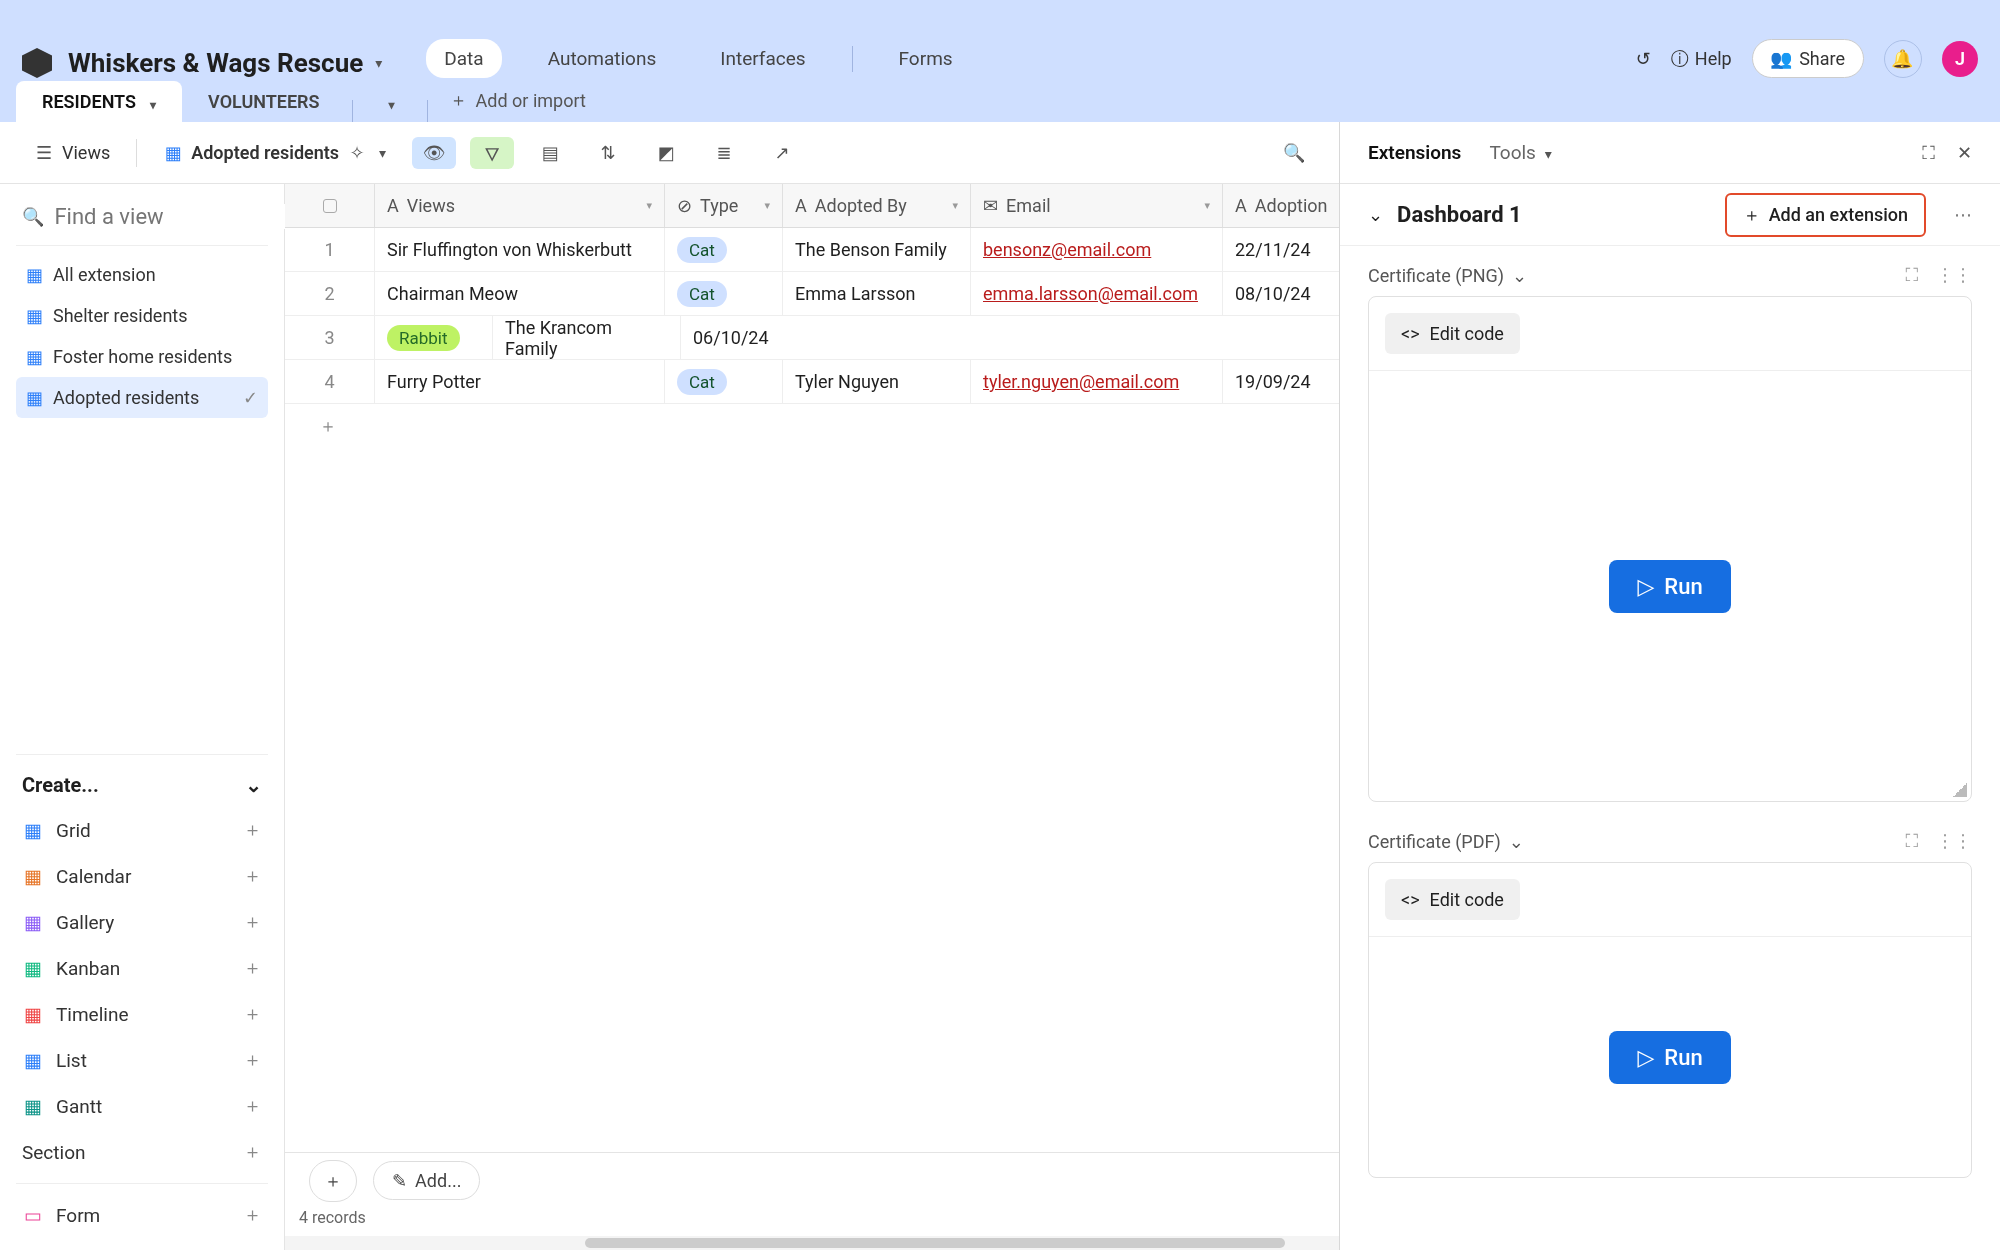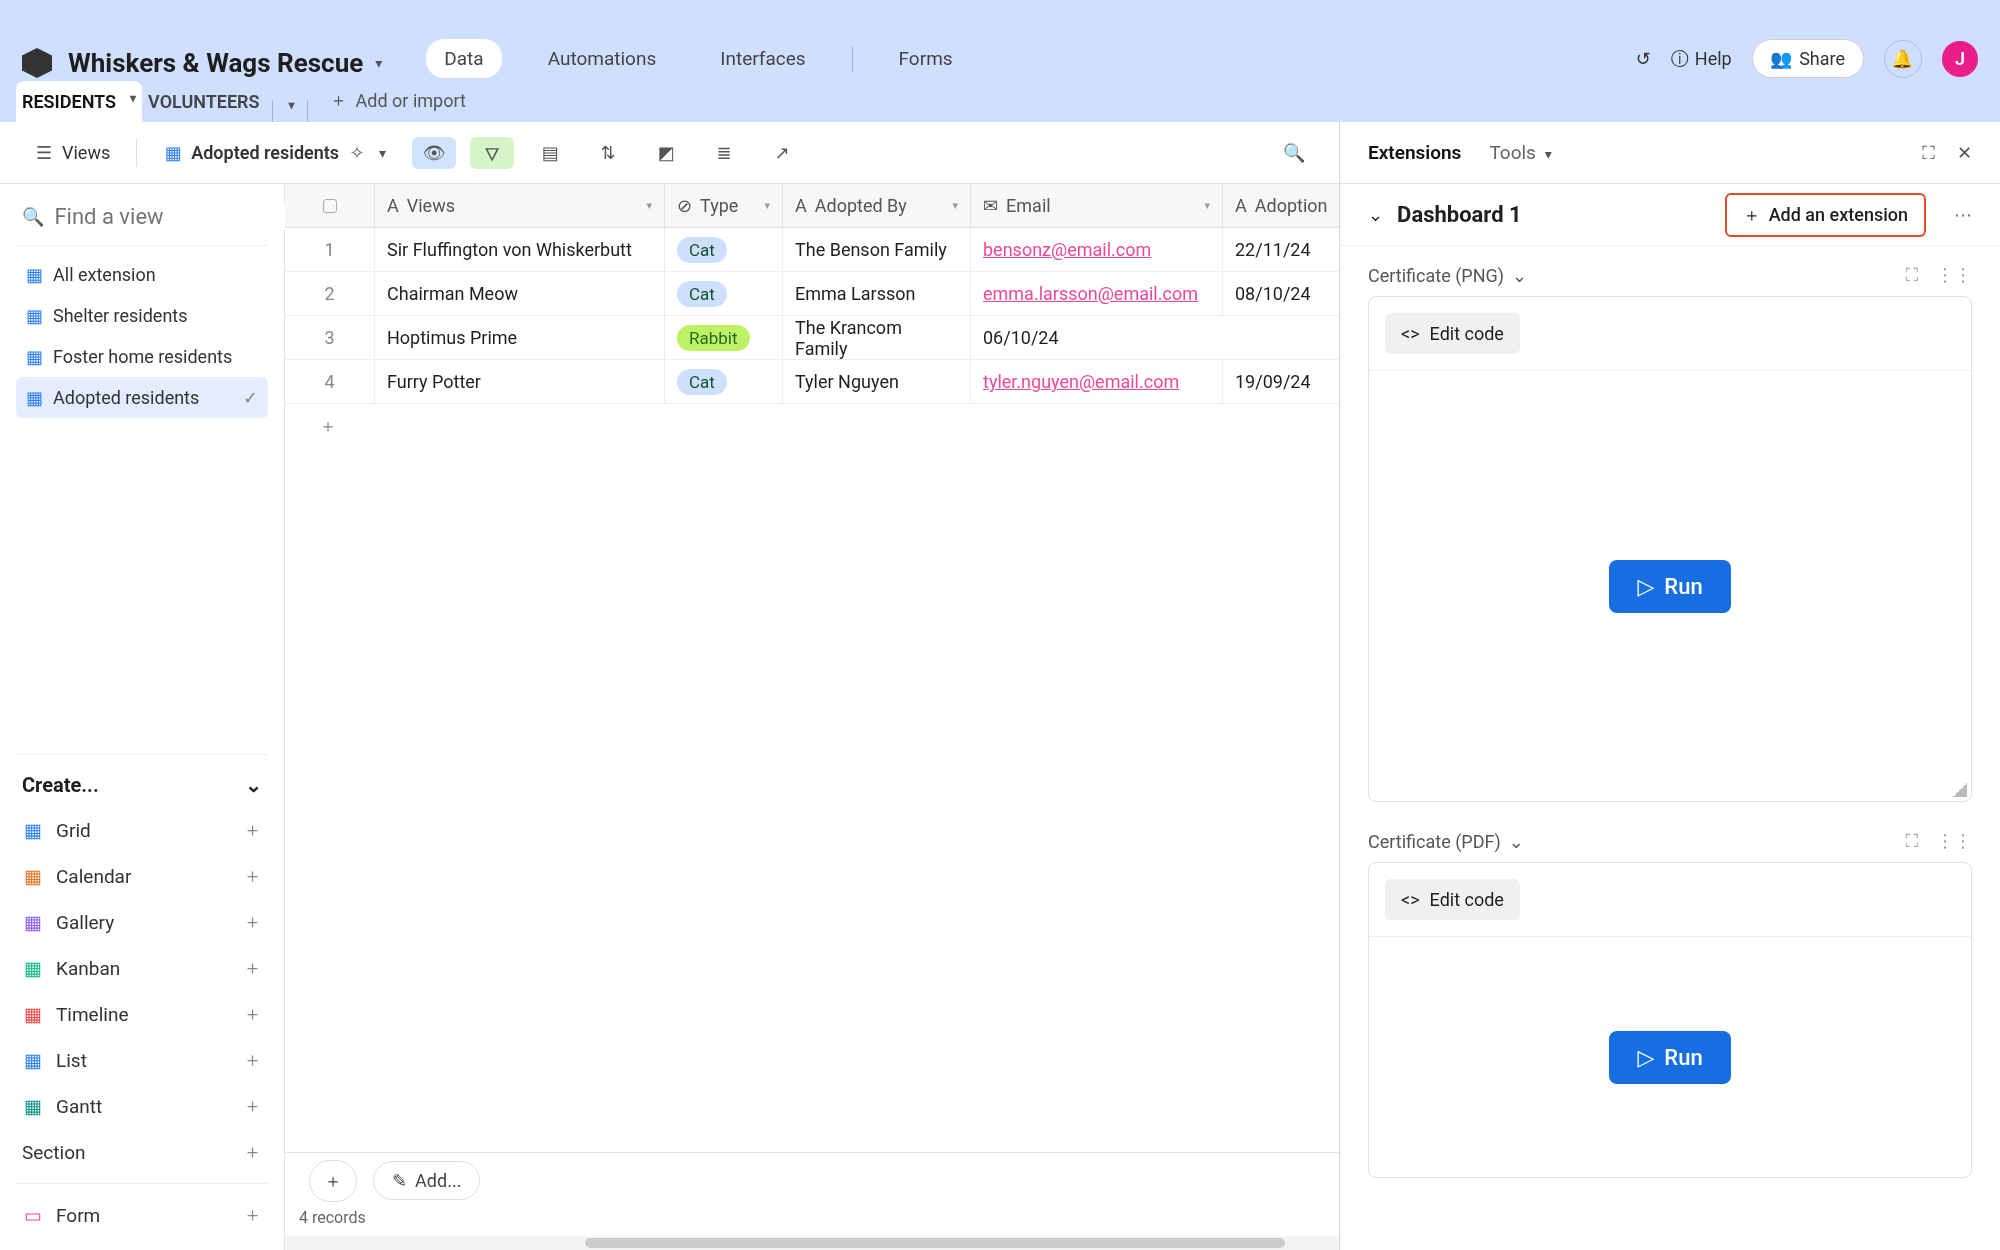--- a/index.html
+++ b/index.html
@@ -12,21 +12,21 @@
 .nav-tab{font-size:19px;color:#444;cursor:pointer;padding:8px 18px;border-radius:18px}
 .nav-tab.active{background:#fff}
 .vr{width:1px;height:26px;background:#a0b4e0}
 .top-right{margin-left:auto;display:flex;align-items:center;gap:20px}
 .tr-item{display:flex;align-items:center;gap:6px;color:#333;font-size:18px}
 .share-btn{background:#fff;border-radius:22px;padding:8px 18px;border:1px solid #ccc}
 .circ{width:38px;height:38px;border:1px solid #acc0e8;border-radius:50%;display:flex;align-items:center;justify-content:center}
 .avatar{width:36px;height:36px;border-radius:50%;background:#e91e8c;color:#fff;display:flex;align-items:center;justify-content:center;font-weight:600}
 
 .tabrow{height:44px;background:#cfdfff;display:flex;align-items:flex-end;padding:0 16px;gap:0}
-.tbl-tab{padding:10px 6px;font-size:18px;font-weight:600;color:#444;border-radius:8px 8px 0 0;display:flex;align-items:flex-start;gap:10px;cursor:pointer}
+.tbl-tab{padding:10px 26px;font-size:18px;font-weight:600;color:#444;border-radius:8px 8px 0 0;display:flex;align-items:flex-end;gap:10px;cursor:pointer}
 .tbl-tab.active{background:#fff;color:#111}
 .tbl-tab .chev{font-size:12px}
 .tbl-add{padding:10px 16px;color:#555;display:flex;align-items:center;gap:8px;font-size:18px}
 .sep{width:1px;height:22px;background:#a0b4e0;margin:0 6px}
 
 .main{display:flex;height:calc(100% - 78px - 44px)}
 
 .left{width:1340px;display:flex;flex-direction:column;border-right:1px solid #d8d8d8}
 .toolbar{height:62px;border-bottom:1px solid #e4e4e4;display:flex;align-items:center;padding:0 22px;gap:14px}
 .tbtn{display:flex;align-items:center;gap:8px;padding:6px 12px;border-radius:6px;color:#333}
@@ -63,21 +63,21 @@
 .gh-date{flex:1}
 .gh .dd{margin-left:auto;font-size:11px;color:#999}
 
 .grow{display:flex;height:44px;border-bottom:1px solid #eee}
 .gc{border-right:1px solid #eee;display:flex;align-items:center;padding:0 12px;font-size:18px}
 .gc-num{width:90px;justify-content:center;color:#888;position:relative}
 .gc-name{width:290px}
 .gc-type{width:118px}
 .gc-adopt{width:188px}
 .gc-email{width:252px}
-.gc-email a{color:#ec4899;text-decoration:underline}
+.gc-email a{color:#b91c1c;text-decoration:underline}
 .gc-date{flex:1}
 .pill{padding:3px 12px;border-radius:14px;font-size:17px}
 .pill-cat{background:#cfe0ff;color:#14532d}
 .pill-rabbit{background:#bef264;color:#256b28}
 .addrow{height:44px;display:flex;align-items:center;padding:0 34px;color:#888}
 
 .bottombar{height:56px;border-top:1px solid #e4e4e4;display:flex;align-items:center;padding:0 24px;gap:16px}
 .babtn{border:1px solid #ddd;border-radius:22px;padding:8px 18px;display:flex;align-items:center;gap:8px;color:#444}
 .records{height:28px;padding:0 14px;color:#666;font-size:16px}
 .hscroll{height:14px;background:#f4f4f4;position:relative}
@@ -332,21 +332,20 @@
                 <span class="pill pill-cat">Cat</span>
               </div>
               <div class="gc gc-adopt">Emma Larsson</div>
               <div class="gc gc-email">
                 <a href="#">emma.larsson@email.com</a>
               </div>
               <div class="gc gc-date">08/10/24</div>
             </div>
             <div class="grow">
               <div class="gc gc-num">3</div>
-              <div class="gc gc-name">Hoptimus Prime</div>
               <div class="gc gc-type">
                 <span class="pill pill-rabbit">Rabbit</span>
               </div>
               <div class="gc gc-adopt">The Krancom Family</div>
               <div class="gc gc-date">06/10/24</div>
             </div>
             <div class="grow">
               <div class="gc gc-num">4</div>
               <div class="gc gc-name">Furry Potter</div>
               <div class="gc gc-type">

